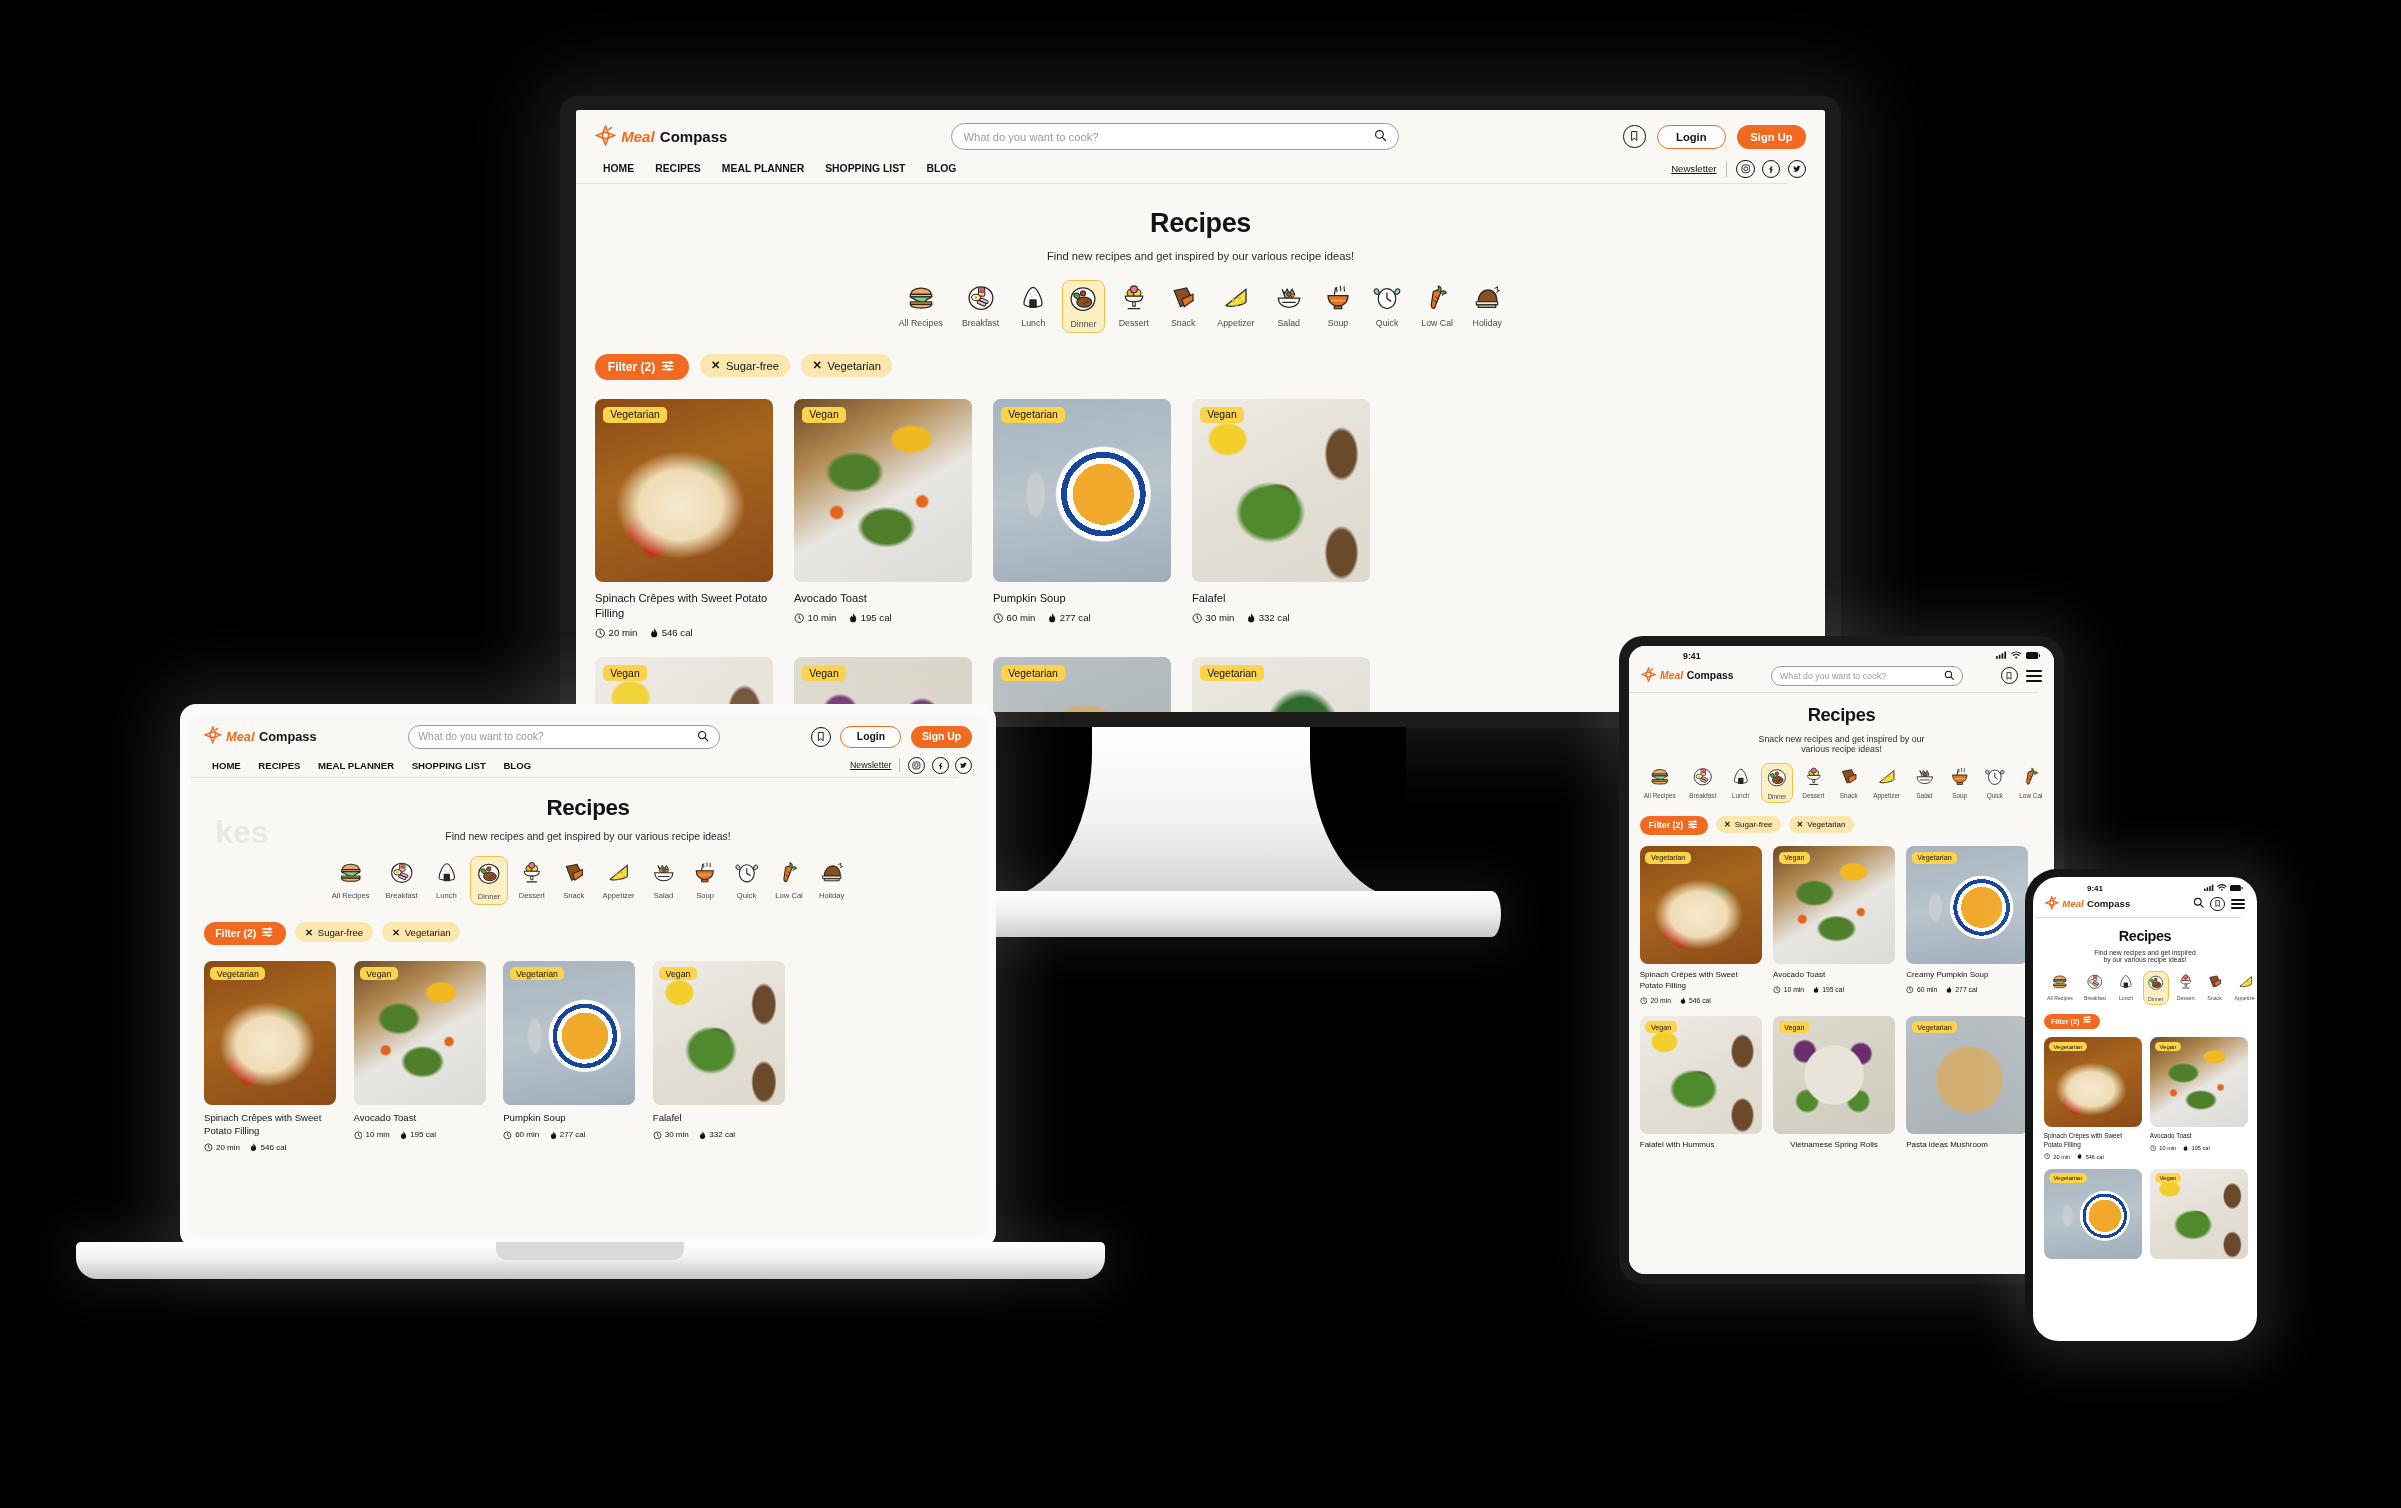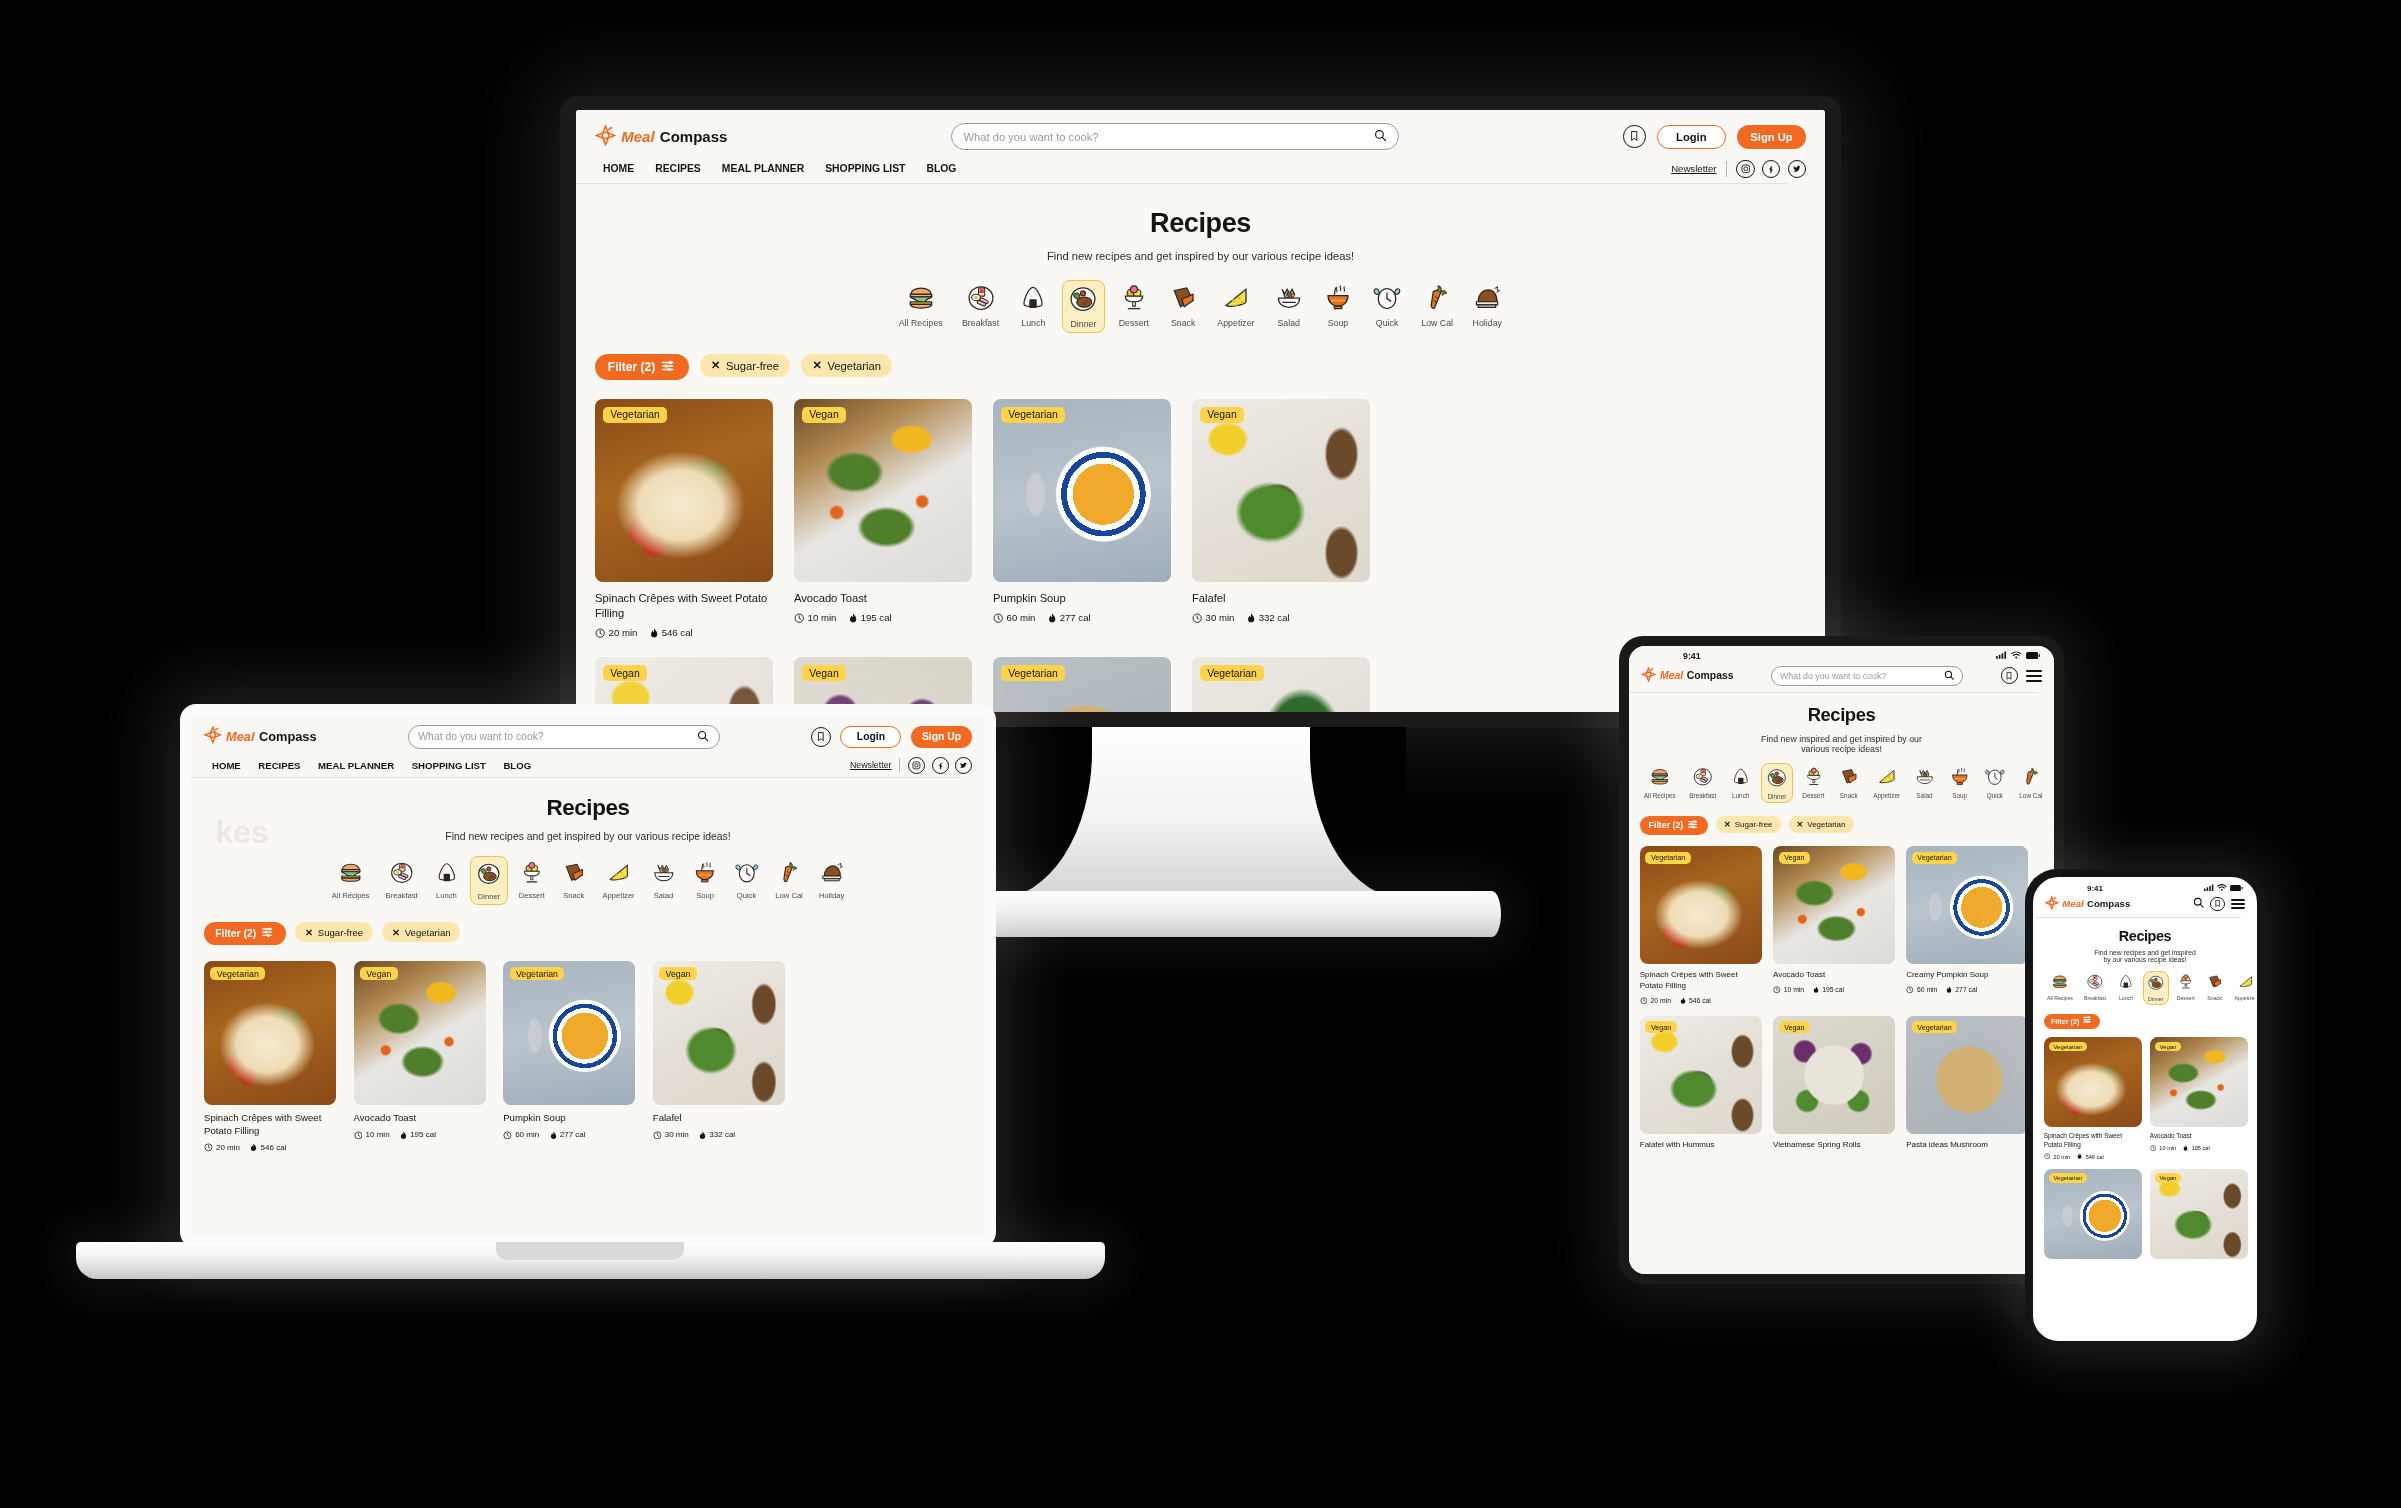--- a/index.html
+++ b/index.html
@@ -898,21 +898,21 @@
             <span class="hamburger" style="width:16px;height:11.2px;">
               <i style="height:1.8px;"></i>
                 <i style="height:1.8px;"></i>
                 <i style="height:1.8px;"></i>
             </span>
           </div>
         </div>
         <div class="hr" style="height:0.8px;margin:0 -8px;"></div>
 
         <div class="page-title" style="font-size:18.4px;margin-top:11.2px;">Recipes</div>
-        <div class="page-sub" style="font-size:8.8px;margin-top:7.2px;">Find new inspired and get inspired by our</div>
+        <div class="page-sub" style="font-size:8.8px;margin-top:7.2px;">Snack new recipes and get inspired by our</div>
         <div class="page-sub" style="font-size:8.8px;">various recipe ideas!</div>
 
         <div class="cats" id="cats-tablet" style="gap:5.6px;margin-top:9.6px;justify-content:flex-start;padding-left:3.2px;">
             <div class="cat" style="padding: 2.4px 4px; gap: 1.6px;">
               <span><svg width="21.6" height="21.6" viewBox="0 0 48 48">
                   <path d="M8 18c0-6 7-10 16-10s16 4 16 10z" fill="#f0a868" stroke="#2b2622" stroke-width="2"></path>
        <path d="M7 18h34v4H7z" fill="#f3b97c" stroke="#2b2622" stroke-width="2"></path>
        <path d="M7 22c2 4 6 2 8 5s6 1 9 4 7-1 9-4 6-1 8-5z" fill="#7ec98f" stroke="#2b2622" stroke-width="2"></path>
        <path d="M7 30h34v4H7z" fill="#f2c94c" stroke="#2b2622" stroke-width="2"></path>
        <path d="M7 34h34c0 4-4 6-17 6S7 38 7 34z" fill="#f0a868" stroke="#2b2622" stroke-width="2"></path>
@@ -1127,21 +1127,21 @@
                 <div class="ph ph-falafel"></div>
                 <div class="badge" style="left: 5.6px; top: 5.6px; font-size: 7.2px; padding: 1.6px 5.6px;">Vegan</div>
               </div>
               <div class="cname" style="font-size: 8px; margin-top: 6.4px; line-height: 1.35;">Falafel with Hummus</div>
             </div>
             <div class="card" style="width: 122px;">
               <div class="thumb" style="height: 118px;">
                 <div class="ph ph-spring"></div>
                 <div class="badge" style="left: 5.6px; top: 5.6px; font-size: 7.2px; padding: 1.6px 5.6px;">Vegan</div>
               </div>
-              <div class="cname" style="font-size: 8px; margin-top: 6.4px; line-height: 1.35;">Vietnamese Spring Rolls</div>
+              <div class="cname" style="font-size: 8px; margin-top: 6.4px; line-height: 1.35; text-align: center;">Vietnamese Spring Rolls</div>
             </div>
             <div class="card" style="width: 122px;">
               <div class="thumb" style="height: 118px;">
                 <div class="ph ph-pasta"></div>
                 <div class="badge" style="left: 5.6px; top: 5.6px; font-size: 7.2px; padding: 1.6px 5.6px;">Vegetarian</div>
               </div>
               <div class="cname" style="font-size: 8px; margin-top: 6.4px; line-height: 1.35;">Pasta ideas Mushroom</div>
             </div>
           </div>
       </div>

